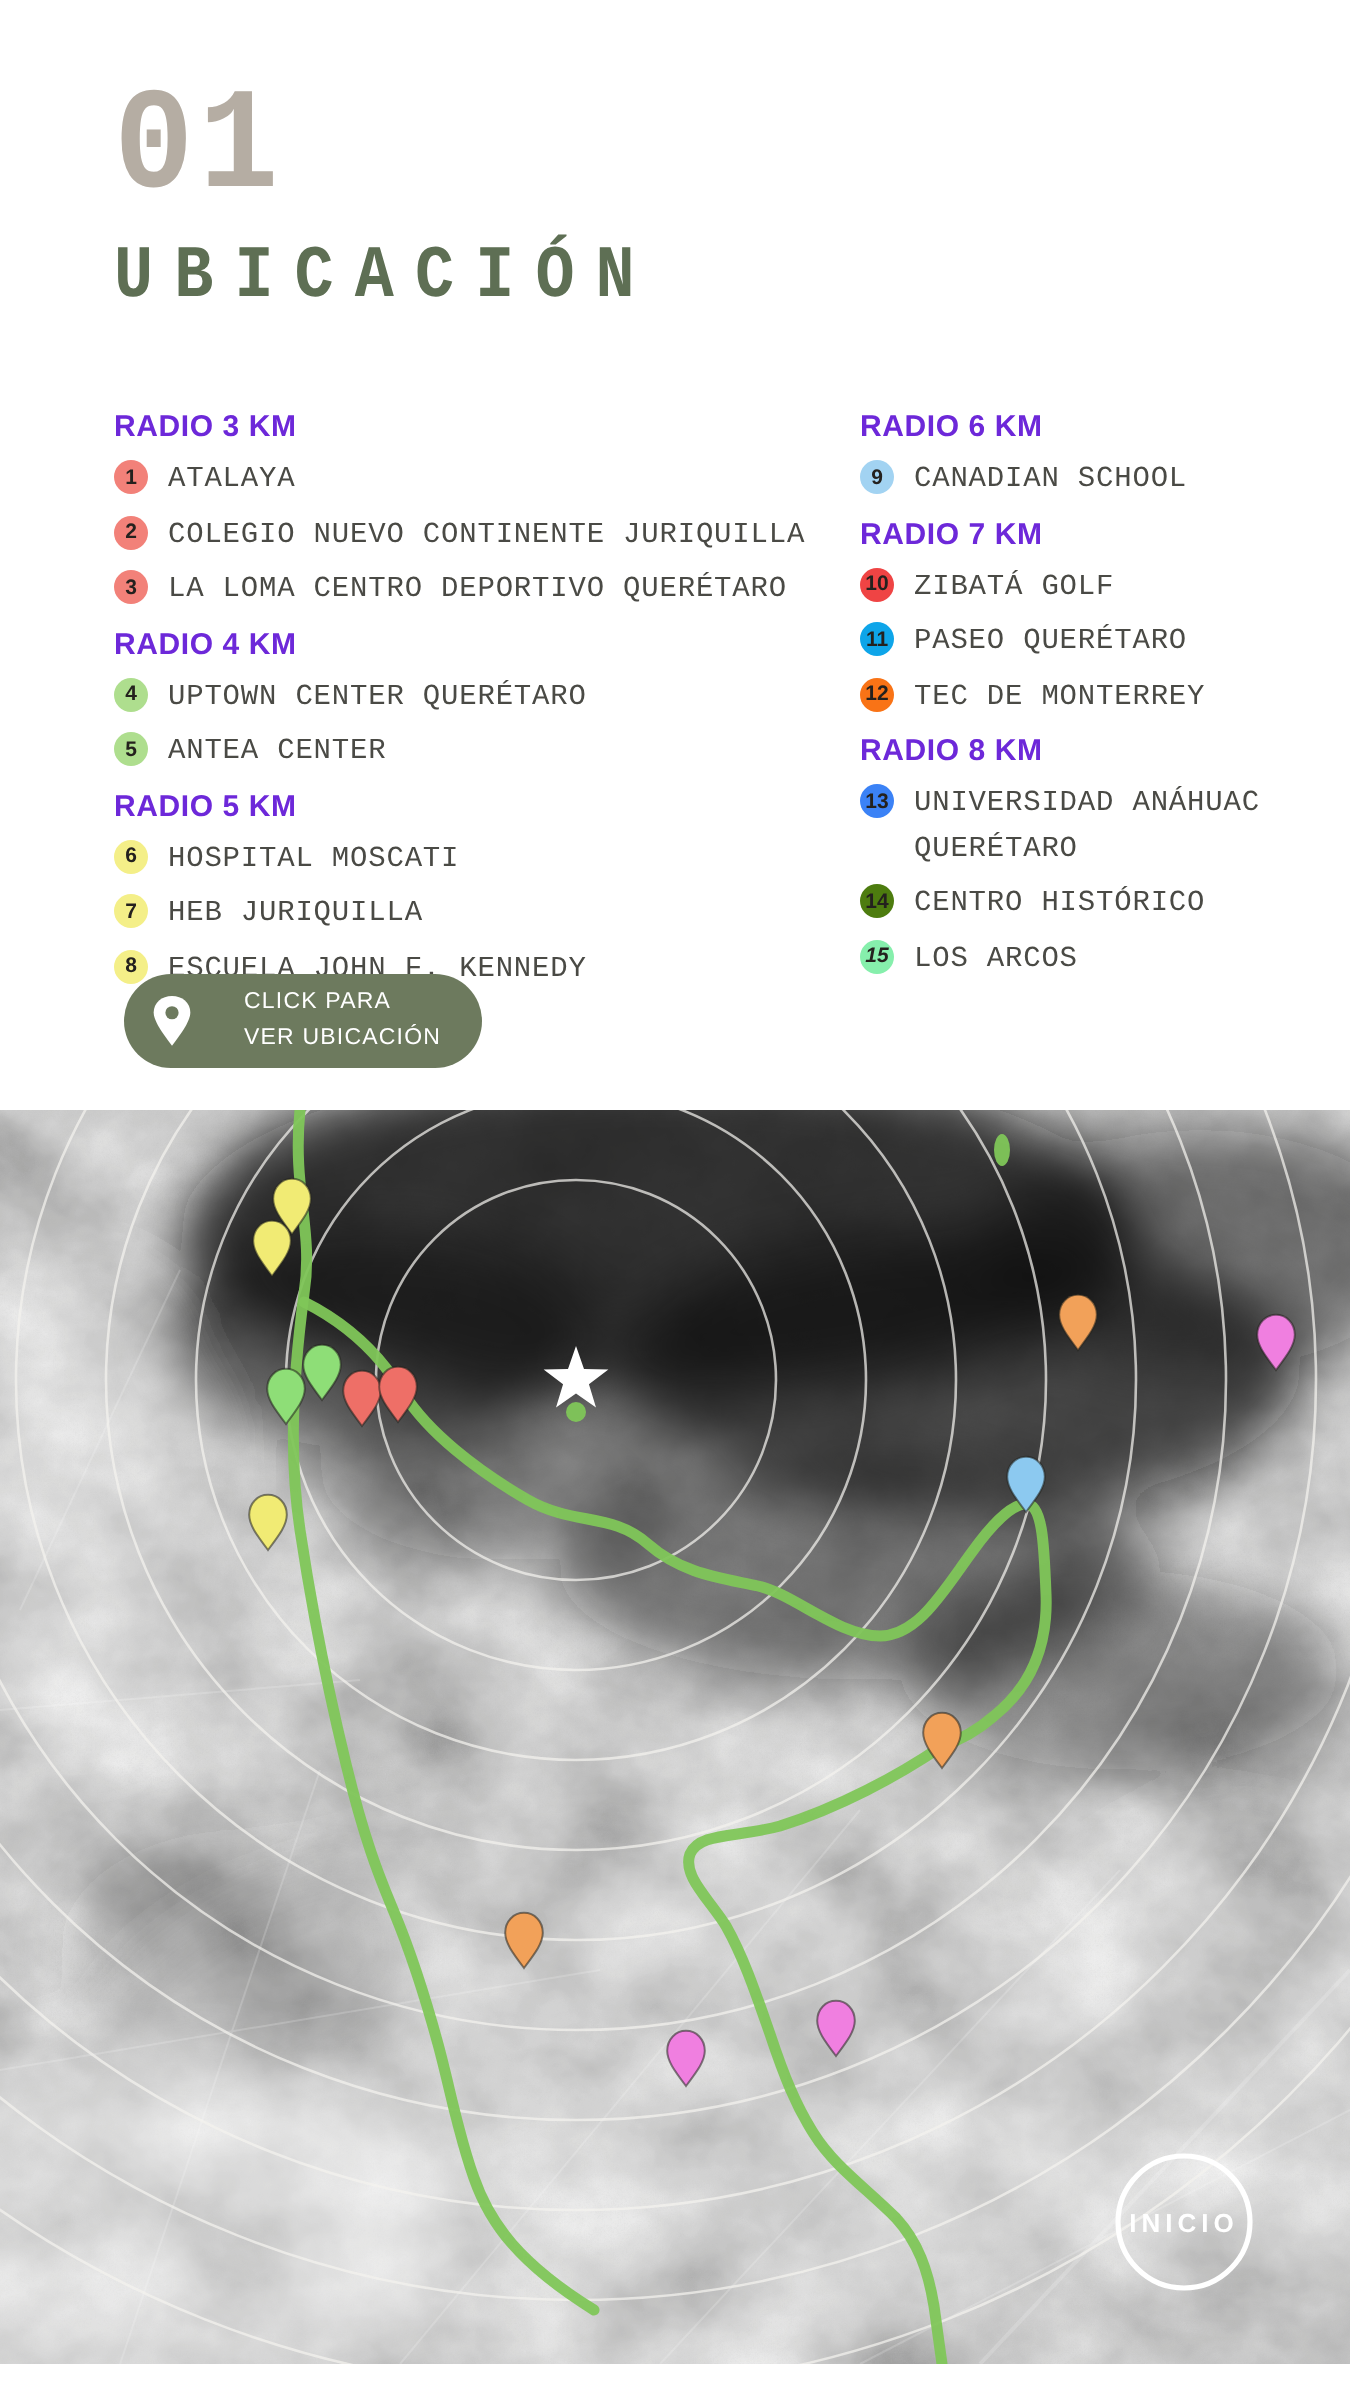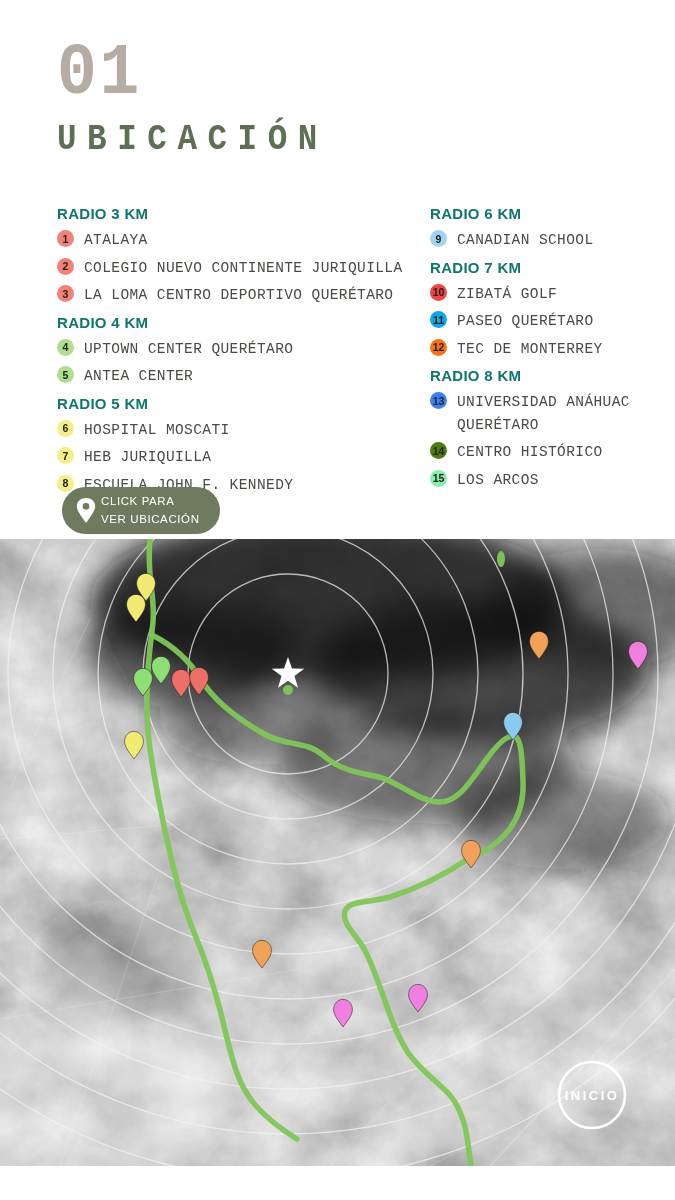--- a/index.html
+++ b/index.html
@@ -12,34 +12,34 @@
            color:#b5ada3;letter-spacing:3px;transform:scaleX(.92);transform-origin:left;}
   .hdr-title{display:inline-block;margin-top:10px;font-size:37px;font-weight:700;
              color:#5e6f54;letter-spacing:12px;transform:scaleX(.88);transform-origin:left;}
 
   
   .cols{position:absolute;top:205px;left:57px;width:603px;}
   .col{position:absolute;top:0;}
   .col-left{left:0;width:368px;}
   .col-right{left:373px;width:230px;}
   .section{margin-bottom:7px;}
-  .sec-h{font-size:15px;font-weight:700;color:#0f766e;letter-spacing:.3px;margin-bottom:7px;}
+  .sec-h{font-size:15px;font-weight:700;color:#6d28d9;letter-spacing:.3px;margin-bottom:7px;}
   .loc{display:flex;align-items:flex-start;margin-bottom:5px;}
   .badge{flex:none;width:17px;height:17px;border-radius:50%;margin-top:1px;
          display:flex;align-items:center;justify-content:center;
          font-size:10.5px;font-weight:700;color:#24211e;}
   .loc-label{padding-left:10px;font-size:14.5px;color:#4a4a45;letter-spacing:.4px;line-height:22.5px;font-family:Liberation Mono, monospace;}
 
   
   .cta{position:absolute;left:62px;top:487px;height:47px;border-radius:24px;
        display:flex;align-items:center;padding:0 20px 0 13px;cursor:pointer;}
-  .cta-txt{color:#ffffff;font-size:11.5px;letter-spacing:.6px;line-height:1.5;margin-left:4px;}
-
-  
-  .map{position:absolute;left:0;top:539px;width:675px;height:627px;background:#14b8a6;}
+  .cta-txt{color:#ffffff;font-size:11.5px;letter-spacing:.6px;line-height:1.5;margin-left:25px;}
+
+  
+  .map{position:absolute;left:0;top:555px;width:675px;height:627px;background:#14b8a6;}
   .ring{fill:none;stroke:#f4f2ee;stroke-width:1.3;opacity:.72;}
   .route{fill:none;stroke-width:5.5;stroke-linecap:round;stroke-linejoin:round;opacity:.95;}
   .pin{stroke:rgba(35,35,30,.55);stroke-width:1;}
   .inicio-circle{fill:none;stroke:#ffffff;stroke-width:2.6;}
   .inicio-text{fill:#ffffff;font-size:13px;font-weight:700;letter-spacing:2.5px;
                font-family:"Liberation Sans","DejaVu Sans",sans-serif;}
 </style>
 </head>
 <body>
 
@@ -121,21 +121,21 @@
           <div class="sec-h">RADIO 8 KM</div>
           <div class="loc">
             <span class="badge" style="background: #3b82f6;">13</span>
             <span class="loc-label">UNIVERSIDAD ANÁHUAC QUERÉTARO</span>
           </div>
           <div class="loc">
             <span class="badge" style="background: #4d7c0f; text-align: right;">14</span>
             <span class="loc-label">CENTRO HISTÓRICO</span>
           </div>
           <div class="loc">
-            <span class="badge" style="background: #86efac;">15</span>
+            <span class="badge" style="background: #86efac; font-style: italic;">15</span>
             <span class="loc-label">LOS ARCOS</span>
           </div>
         </div>
       </div>
   </div>
 
   <div class="cta" id="cta" style="background: rgb(109, 122, 94);">
     <svg width="22" height="27" viewBox="0 0 24 29">
       <path d="M12,28 C5.6,19.6 2,14 2,9.8 C2,4.4 6.5,0.8 12,0.8 C17.5,0.8 22,4.4 22,9.8 C22,14 18.4,19.6 12,28 Z" fill="#ffffff"></path>
       <circle id="cta-hole" cx="12" cy="10" r="3.6" fill="#6d7a5e"></circle>

